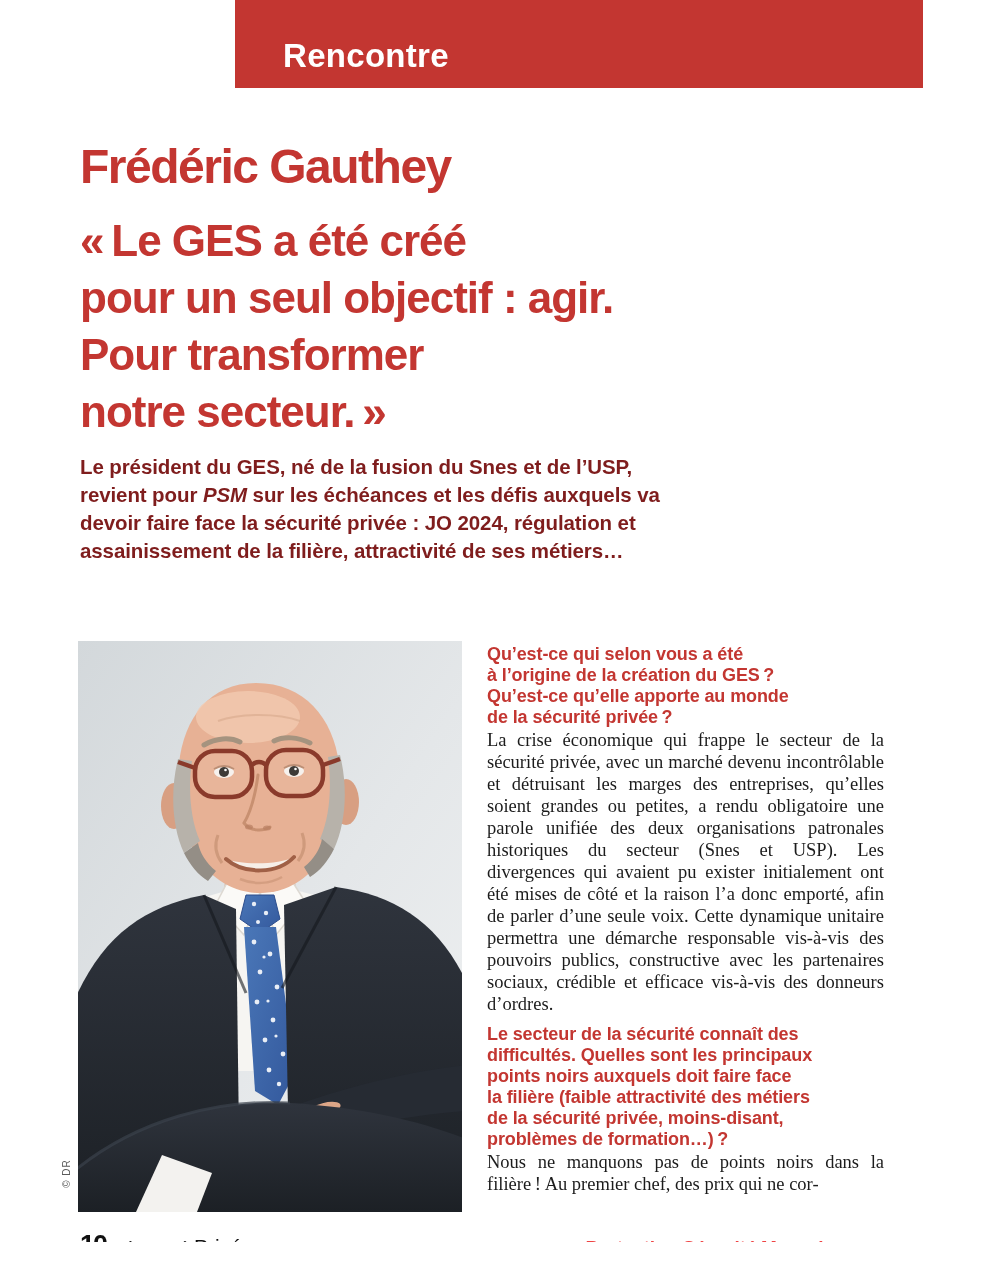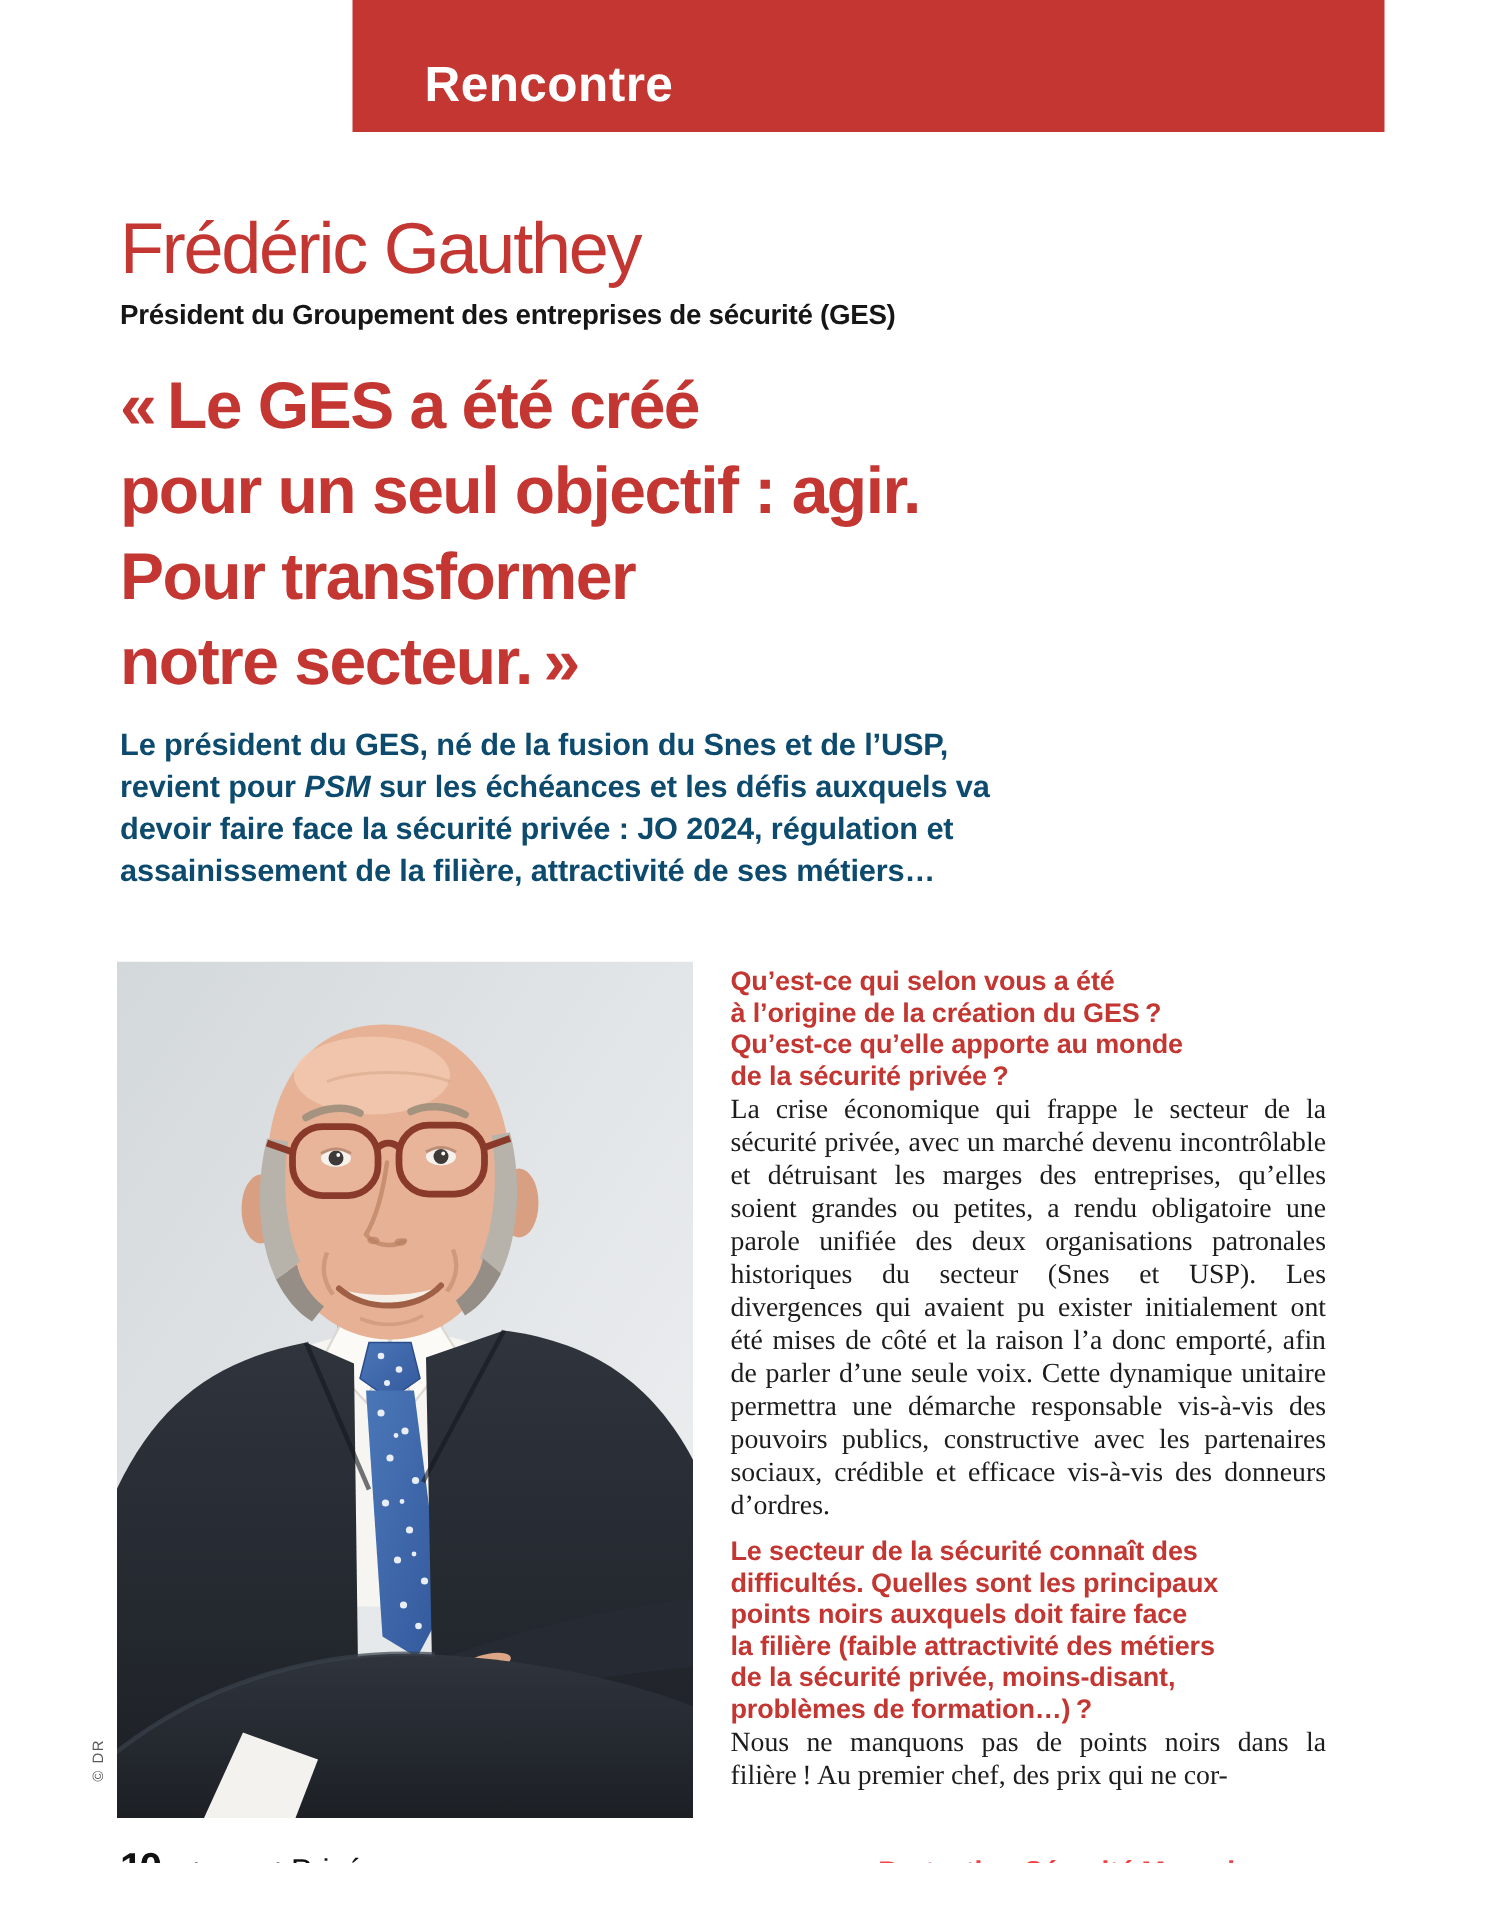--- a/index.html
+++ b/index.html
@@ -13,31 +13,31 @@
   
   .banner { position:absolute; left:235px; top:0; width:688px; height:88px; background:var(--accent); }
   .kicker {
     position:absolute; left:48px; top:37px; color:#ffffff;
     font-size:33px; font-weight:bold; letter-spacing:0.3px;
   }
 
   
   .article-head { position:absolute; left:80px; top:143px; width:705px; }
   .title {
-    color:var(--accent); font-size:48px; font-weight:normal;
+    color:var(--accent); font-size:48px; font-weight:bold;
     letter-spacing:-1.5px; line-height:1.0;
   }
   .subtitle { margin-top:8px; font-size:18.5px; font-weight:bold; color:var(--ink); letter-spacing:-0.2px; }
   .quote {
     margin-top:21px; color:var(--accent); font-weight:bold;
     font-size:44px; line-height:57px; letter-spacing:-1px; white-space:pre-line;
   }
   .intro {
     margin-top:13px; width:612px; font-size:20.5px; line-height:28px;
-    font-weight:bold; color:#0c4a6e; letter-spacing:-0.1px;
+    font-weight:bold; color:#7f1d1d; letter-spacing:-0.1px;
   }
   .intro .psm { font-style:italic; }
 
   
   .photo { position:absolute; left:78px; top:641px; width:384px; height:571px; }
   .photo svg { display:block; width:100%; height:100%; }
   .photo-credit {
     position:absolute; left:38px; top:1168px; width:56px; text-align:center;
     transform:rotate(-90deg); font-size:10px; color:#5a5a5a; letter-spacing:1px;
   }
@@ -72,21 +72,20 @@
 <body>
 
 <div id="page">
 
   <div class="banner">
     <span class="kicker">Rencontre</span>
   </div>
 
   <div class="article-head">
     <div class="title">Frédéric Gauthey</div>
-    <div class="subtitle">Président du Groupement des entreprises de sécurité (GES)</div>
     <div class="quote">« Le GES a été créé
 pour un seul objectif : agir.
 Pour transformer
 notre secteur. »</div>
     <div class="intro"><span>Le président du GES, né de la fusion du Snes et de l’USP, revient pour </span><span class="psm">PSM</span><span> sur les échéances et les défis auxquels va devoir faire face la sécurité privée : JO 2024, régulation et assainissement de la filière, attractivité de ses métiers…</span></div>
   </div>
 
   <div class="photo">
     <svg viewBox="0 0 384 571" xmlns="http://www.w3.org/2000/svg">
       <defs>

